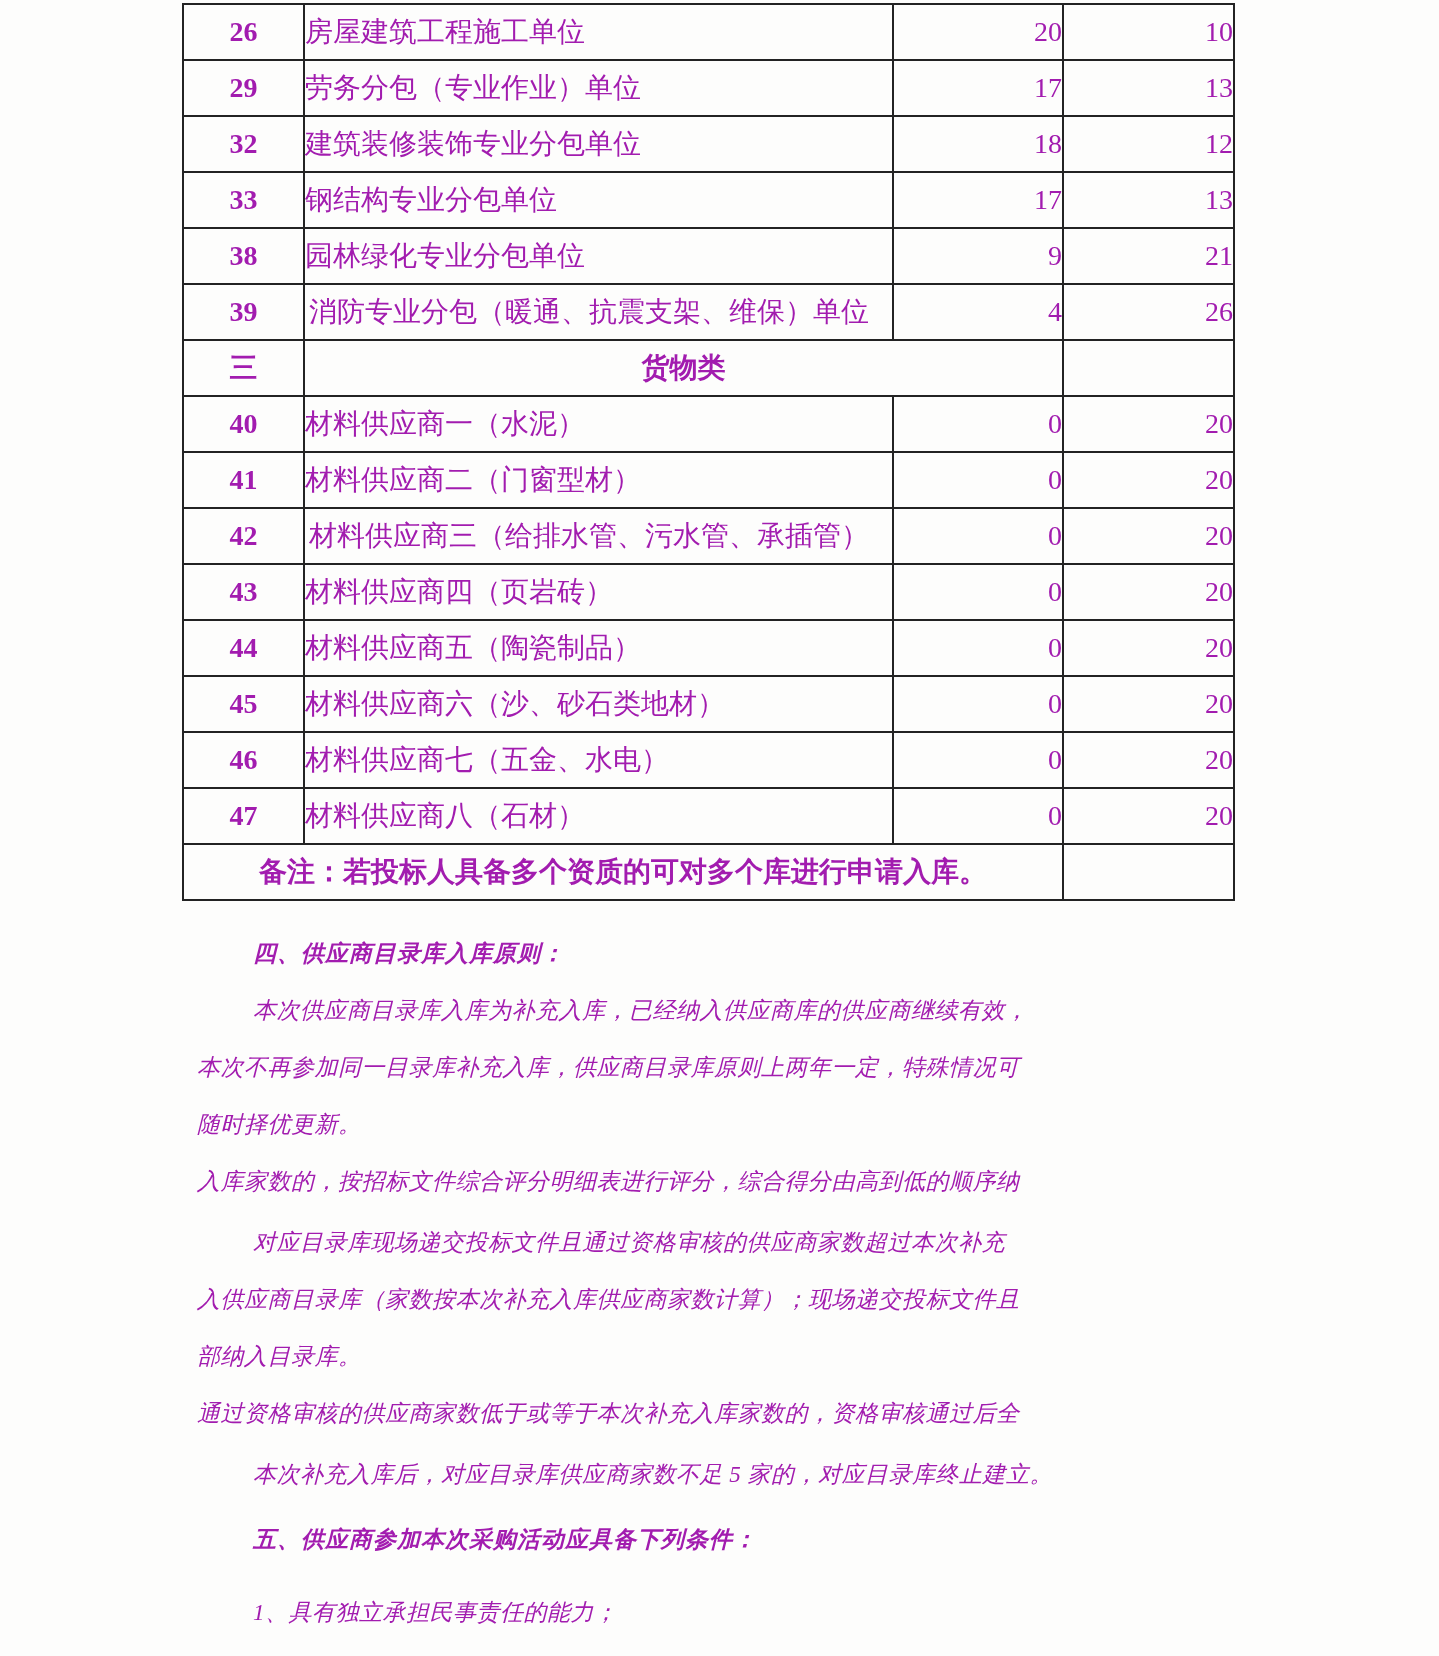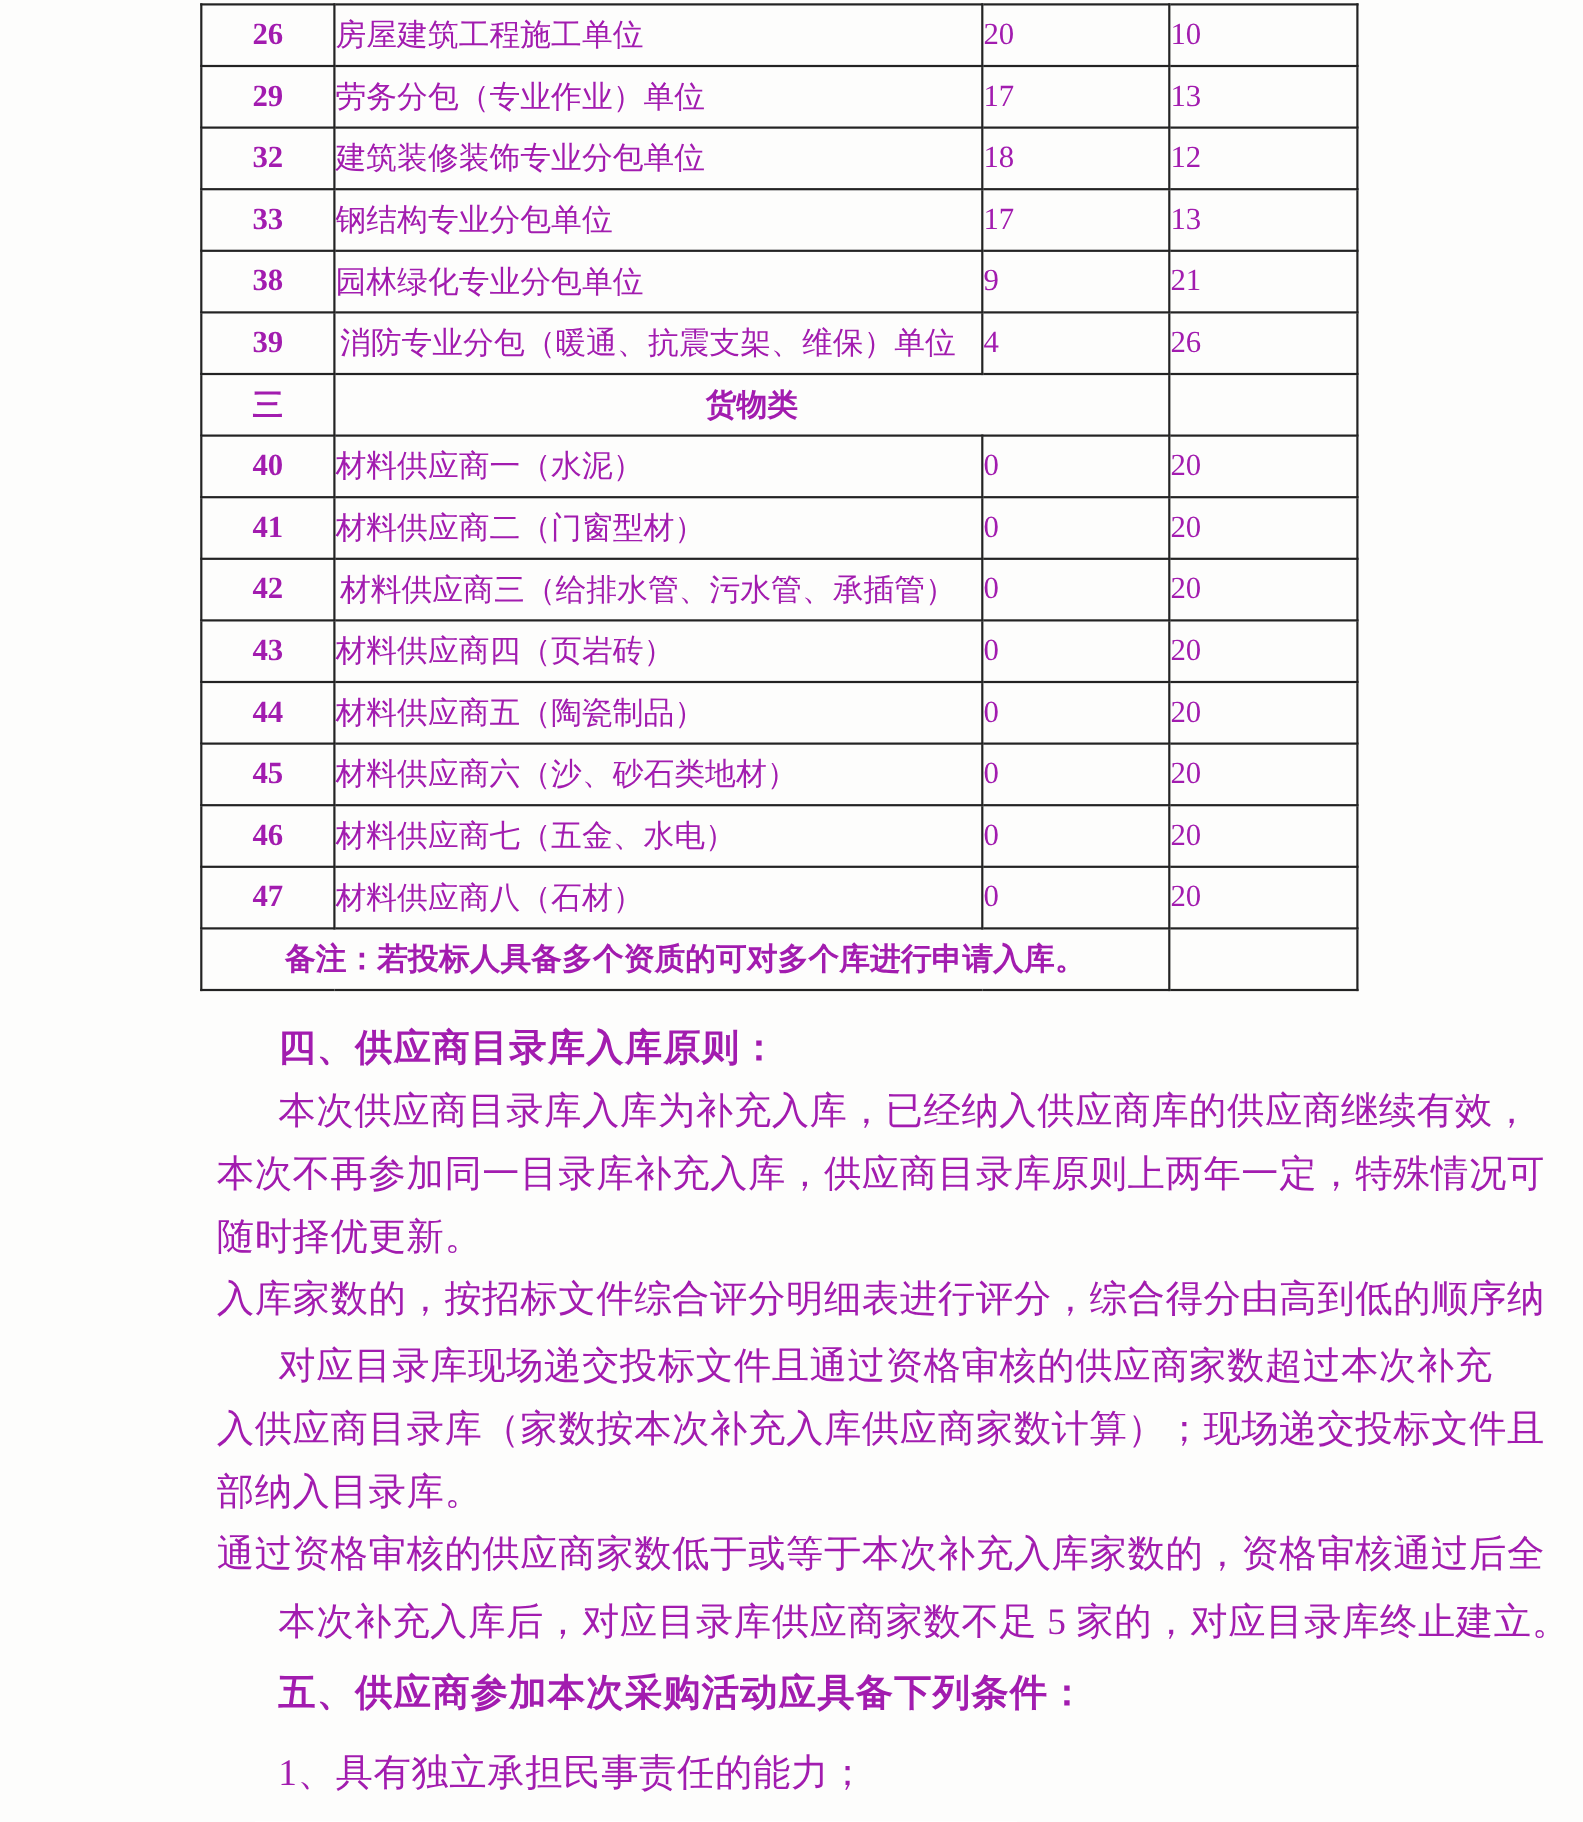--- a/index.html
+++ b/index.html
@@ -39,44 +39,45 @@
   }
   td.desc {
     text-align: left;
     padding-left: 62px;
   }
   td.desc.tight {
     padding-left: 4px;
     letter-spacing: 0px;
   }
   td.v {
-    text-align: left;
+    text-align: right;
   }
   td.cat {
     text-align: center;
     font-weight: bold;
   }
   td.note-cell {
     text-align: center;
     font-weight: bold;
   }
 
   
   .text-block {
     position: absolute;
     left: 197px;
     top: 925px;
     width: 990px;
   }
   .text-block .line {
     height: 57px;
     line-height: 57px;
-    font-size: 34px;
+    font-size: 23px;
     white-space: nowrap;
     letter-spacing: 0.5px;
+    font-style: italic;
   }
   .text-block .indent {
     padding-left: 56px;
   }
   .text-block .heading {
     font-weight: bold;
     letter-spacing: 1px;
   }
   .m-p2  { margin-top: 4px; }
   .m-p3  { margin-top: 4px; }

